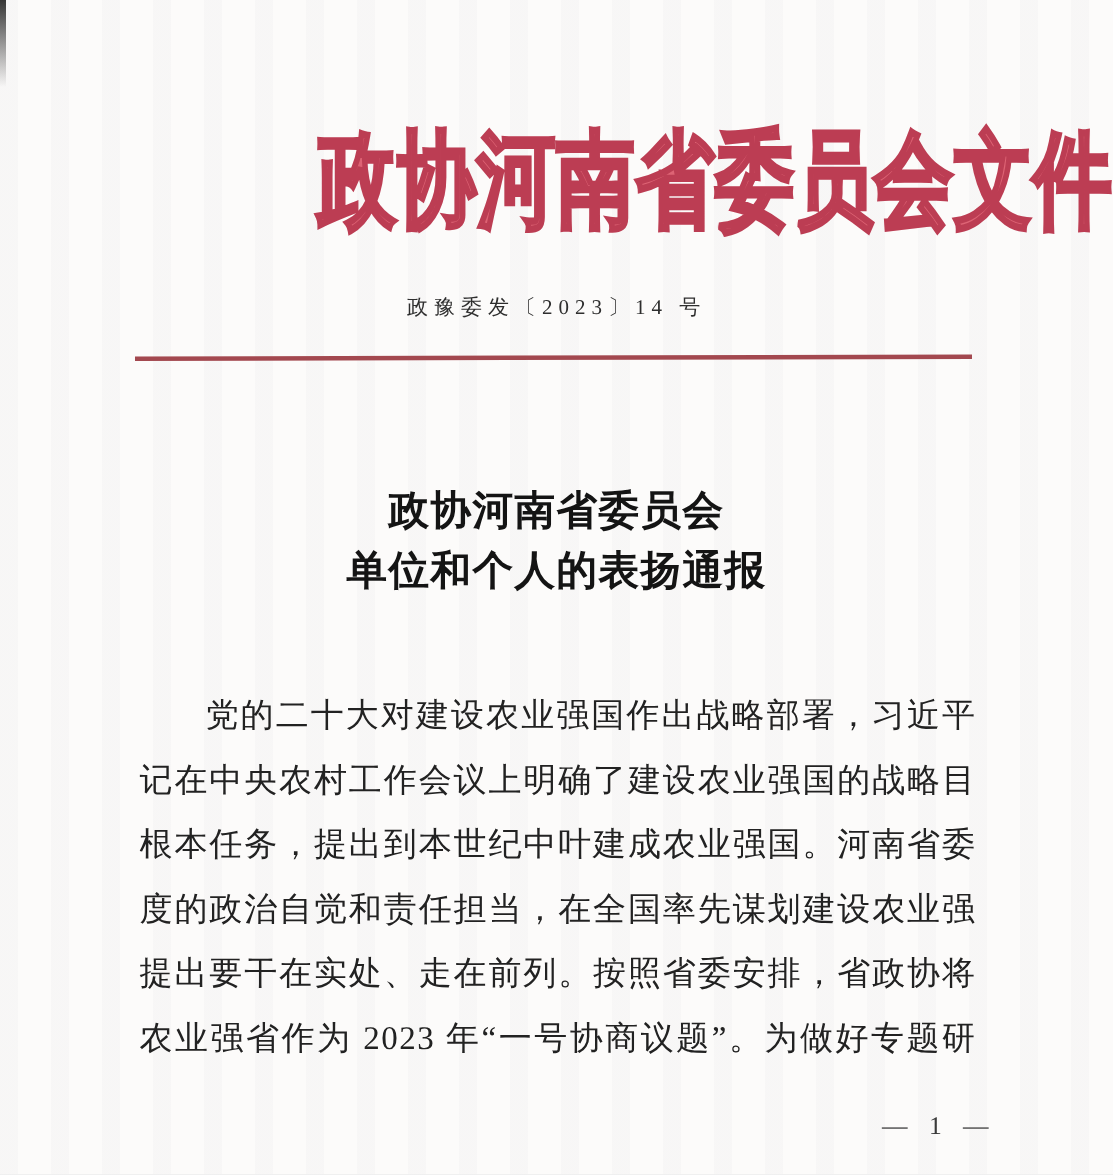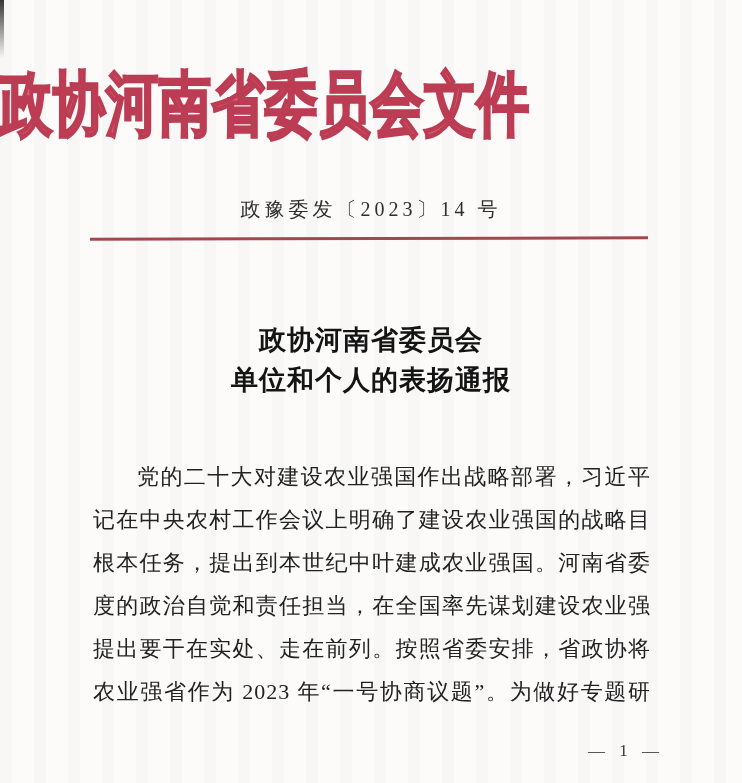--- a/index.html
+++ b/index.html
@@ -34,45 +34,45 @@
   .scan-edge {
     position: absolute;
     left: 0;
     top: 0;
     width: 4px;
     height: 58px;
     background: linear-gradient(180deg, rgba(20,20,20,0.85), rgba(20,20,20,0));
   }
   .org-title-wrap {
     position: absolute;
-    top: 56px;
+    top: 73px;
     left: 0;
     width: 100%;
-    text-align: left;
+    text-align: right;
     line-height: 74px;
     white-space: nowrap;
   }
   .org-title {
     display: inline-block;
     font-size: 52px;
     font-weight: bold;
     letter-spacing: 1px;
     color: #dd6374;
     -webkit-text-stroke: 2px #bc3d53;
     text-shadow: 0 0 1px #c04458;
     transform: scaleY(1.34);
     transform-origin: center top;
   }
   .doc-number {
     position: absolute;
     top: 196px;
     left: 0;
     width: 100%;
     text-align: center;
-    font-size: 20px;
+    font-size: 14px;
     letter-spacing: 4px;
     color: #2e2e2e;
   }
   .red-divider {
     position: absolute;
     top: 237px;
     left: 90px;
     width: 558px;
     height: 3px;
     background: #a3484f;

